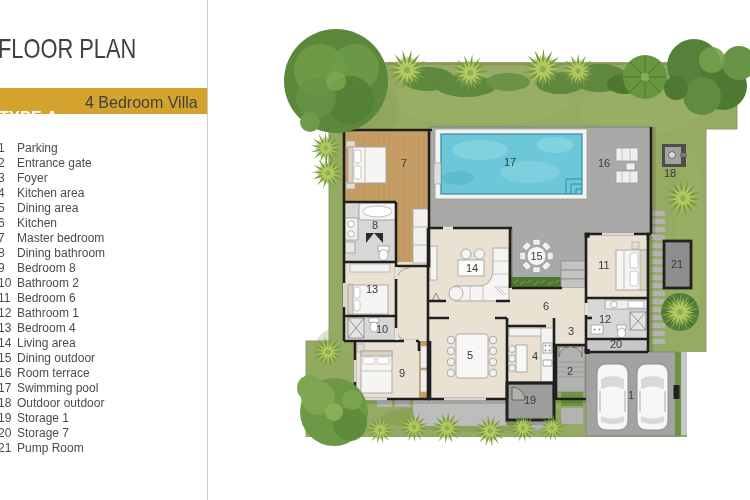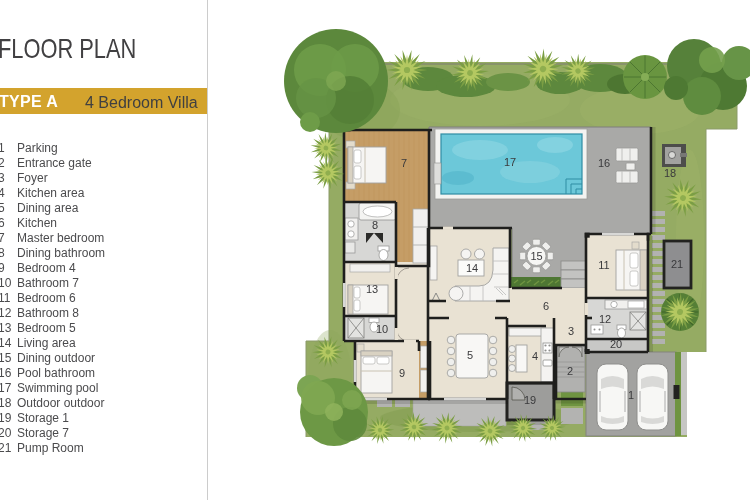--- a/index.html
+++ b/index.html
@@ -1,19 +1,19 @@
 <!DOCTYPE html>
 <html><head>
 <meta charset="utf-8">
 <style>
 html,body{margin:0;padding:0;background:#ffffff;width:750px;height:500px;overflow:hidden;}
 body{font-family:"Liberation Sans", sans-serif;position:relative;}
 .title{position:absolute;left:-2px;top:33px;font-size:28px;color:#414042;white-space:nowrap;transform:scaleX(0.78);transform-origin:0 0;}
 .band{position:absolute;left:0;top:88px;width:208px;height:26px;background:#d3a32d;}
-.band .ta{position:absolute;left:-1px;top:5px;font-size:16px;font-weight:bold;color:#ffffff;letter-spacing:0.3px;}
+.band .ta{position:absolute;left:-1px;top:21px;font-size:16px;font-weight:bold;color:#ffffff;letter-spacing:0.3px;}
 .band .bv{position:absolute;left:85px;top:6px;font-size:16px;color:#404040;}
 .divider{position:absolute;left:207px;top:0;width:1px;height:500px;background:#cccccc;}
 .legend{position:absolute;left:0;top:141px;font-size:12px;color:#4b4b4d;}
 .legend .row{position:relative;height:15px;line-height:15px;}
 .legend .num{position:absolute;left:-2px;top:0;}
 .legend .nm{position:absolute;left:17px;top:0;white-space:nowrap;}
 #plan{position:absolute;left:0;top:0;}
 </style>
 </head>
 <body>
@@ -55,49 +55,49 @@
 <div class="row">
       <span class="num">7</span>
       <span class="nm">Master bedroom</span>
     </div>
 <div class="row">
       <span class="num">8</span>
       <span class="nm">Dining bathroom</span>
     </div>
 <div class="row">
       <span class="num">9</span>
-      <span class="nm">Bedroom 4</span>
+      <span class="nm">Bedroom 8</span>
     </div>
 <div class="row">
       <span class="num">10</span>
-      <span class="nm">Bathroom 7</span>
+      <span class="nm">Bathroom 2</span>
     </div>
 <div class="row">
       <span class="num">11</span>
       <span class="nm">Bedroom 6</span>
     </div>
 <div class="row">
       <span class="num">12</span>
-      <span class="nm">Bathroom 8</span>
+      <span class="nm">Bathroom 1</span>
     </div>
 <div class="row">
       <span class="num">13</span>
-      <span class="nm">Bedroom 5</span>
+      <span class="nm">Bedroom 4</span>
     </div>
 <div class="row">
       <span class="num">14</span>
       <span class="nm">Living area</span>
     </div>
 <div class="row">
       <span class="num">15</span>
       <span class="nm">Dining outdoor</span>
     </div>
 <div class="row">
       <span class="num">16</span>
-      <span class="nm">Pool bathroom</span>
+      <span class="nm">Room terrace</span>
     </div>
 <div class="row">
       <span class="num">17</span>
       <span class="nm">Swimming pool</span>
     </div>
 <div class="row">
       <span class="num">18</span>
       <span class="nm">Outdoor outdoor</span>
     </div>
 <div class="row">

